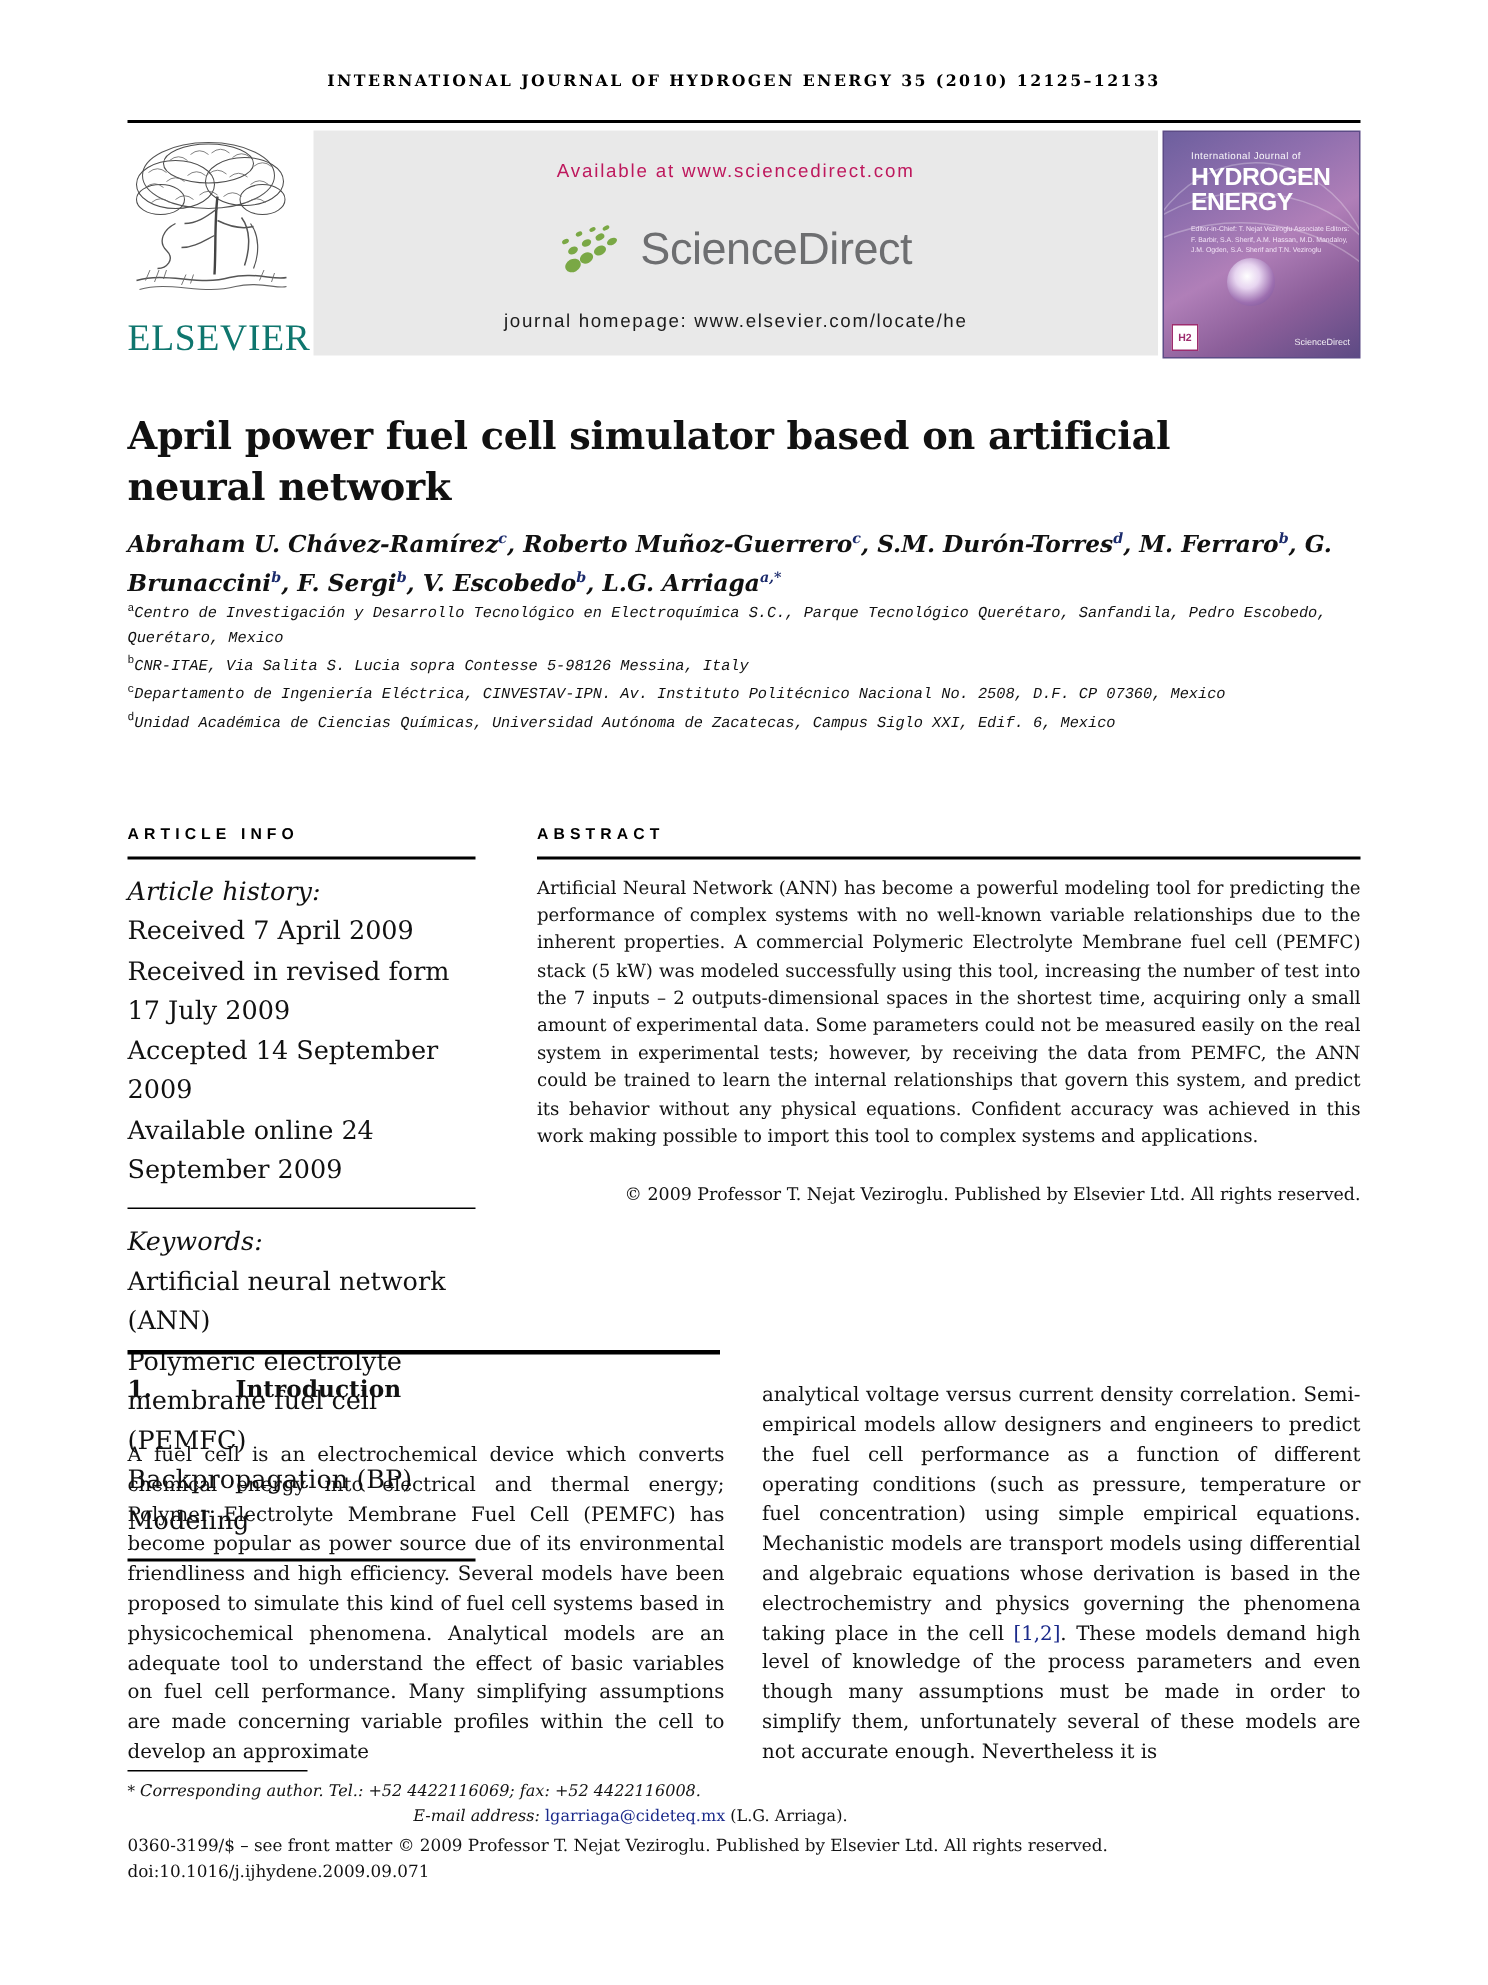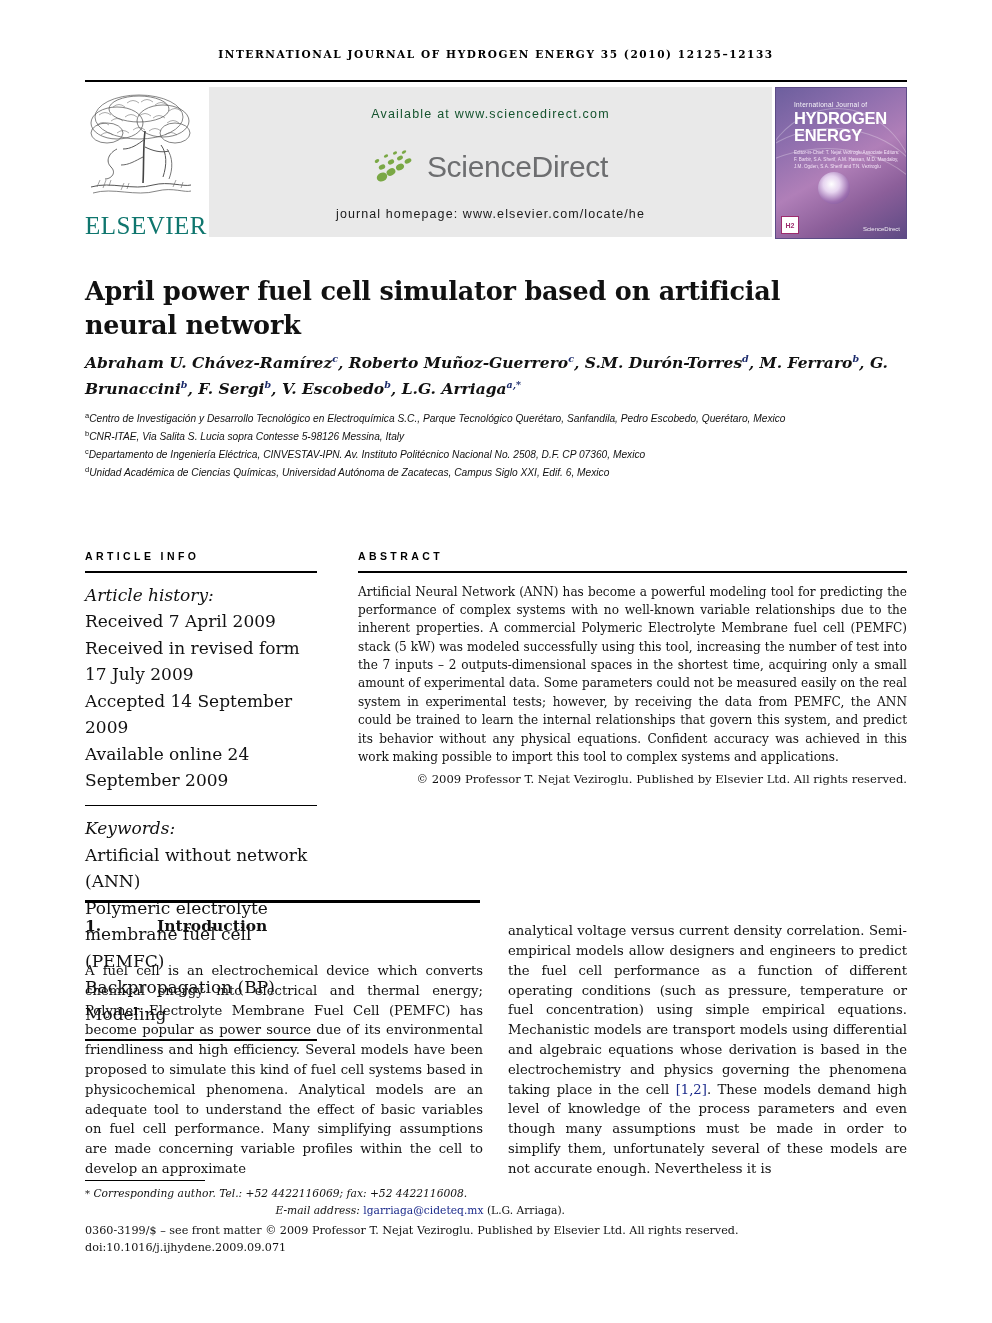--- a/index.html
+++ b/index.html
@@ -86,21 +86,21 @@
     text-align: center;
   }
   .sd-available {
     position: absolute;
     left: 0;
     top: 20px;
     width: 100%;
     font-family: "Liberation Sans", "DejaVu Sans", sans-serif;
     font-size: 12.5px;
     letter-spacing: 1.2px;
-    color: #14532d;
+    color: #be185d;
   }
   .sd-logo-row {
     position: absolute;
     left: 0;
     top: 56px;
     width: 100%;
     height: 48px;
   }
   .sd-logo-inner {
     display: inline-flex;
@@ -230,23 +230,23 @@
     font-size: 9.5px;
     font-weight: bold;
     font-style: italic;
     vertical-align: super;
   }
 
   
   .affils {
     position: absolute;
     left: 85px;
-    top: 410px;
+    top: 400px;
     width: 830px;
-    font-family: Liberation Sans, sans-serif;
+    font-family: Liberation Mono, monospace;
     font-size: 10.2px;
     font-style: italic;
     line-height: 1.62;
     color: #111;
   }
   .affils sup {
     font-size: 7.5px;
     vertical-align: super;
     font-style: normal;
   }
@@ -298,21 +298,21 @@
   }
   .abstract-text {
     margin-top: 10px;
     font-family: "DejaVu Serif", "Liberation Serif", serif;
     font-size: 12.1px;
     line-height: 1.52;
     text-align: justify;
     color: #111;
   }
   .copyline {
-    margin-top: 6px;
+    margin-top: 23px;
     text-align: right;
     font-family: "DejaVu Serif", "Liberation Serif", serif;
     font-size: 11.6px;
     color: #111;
   }
 
   
   .body-rule {
     position: absolute;
     left: 85px;
@@ -516,21 +516,21 @@
           <div>Received in revised form</div>
           <div>17 July 2009</div>
           <div>Accepted 14 September 2009</div>
           <div>Available online 24 September 2009</div>
         </div>
     </div>
     <div class="hr-mid"></div>
     <div class="info-body kw-block">
       <div class="ital">Keywords:</div>
       <div id="keyword-items">
-          <div>Artificial without network (ANN)</div>
+          <div>Artificial neural network (ANN)</div>
           <div>Polymeric electrolyte membrane fuel cell (PEMFC)</div>
           <div>Backpropagation (BP)</div>
           <div>Modeling</div>
         </div>
     </div>
     <div class="hr-bottom"></div>
   </div>
 
   <div class="abs-col">
     <div class="sec-head">ABSTRACT</div>

